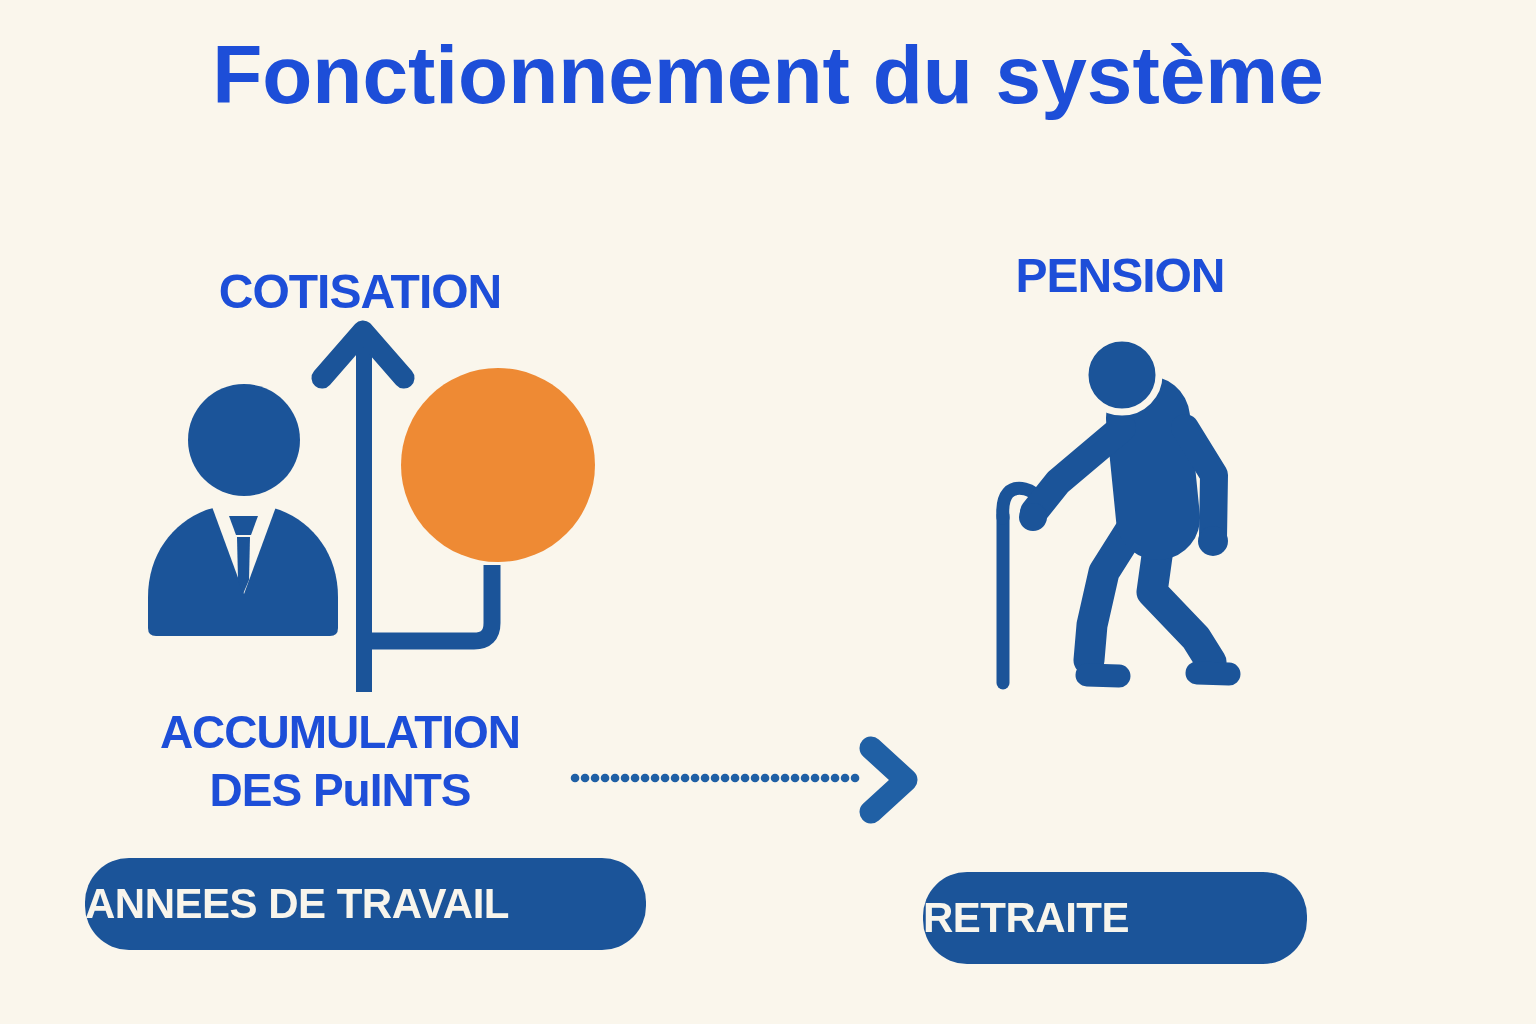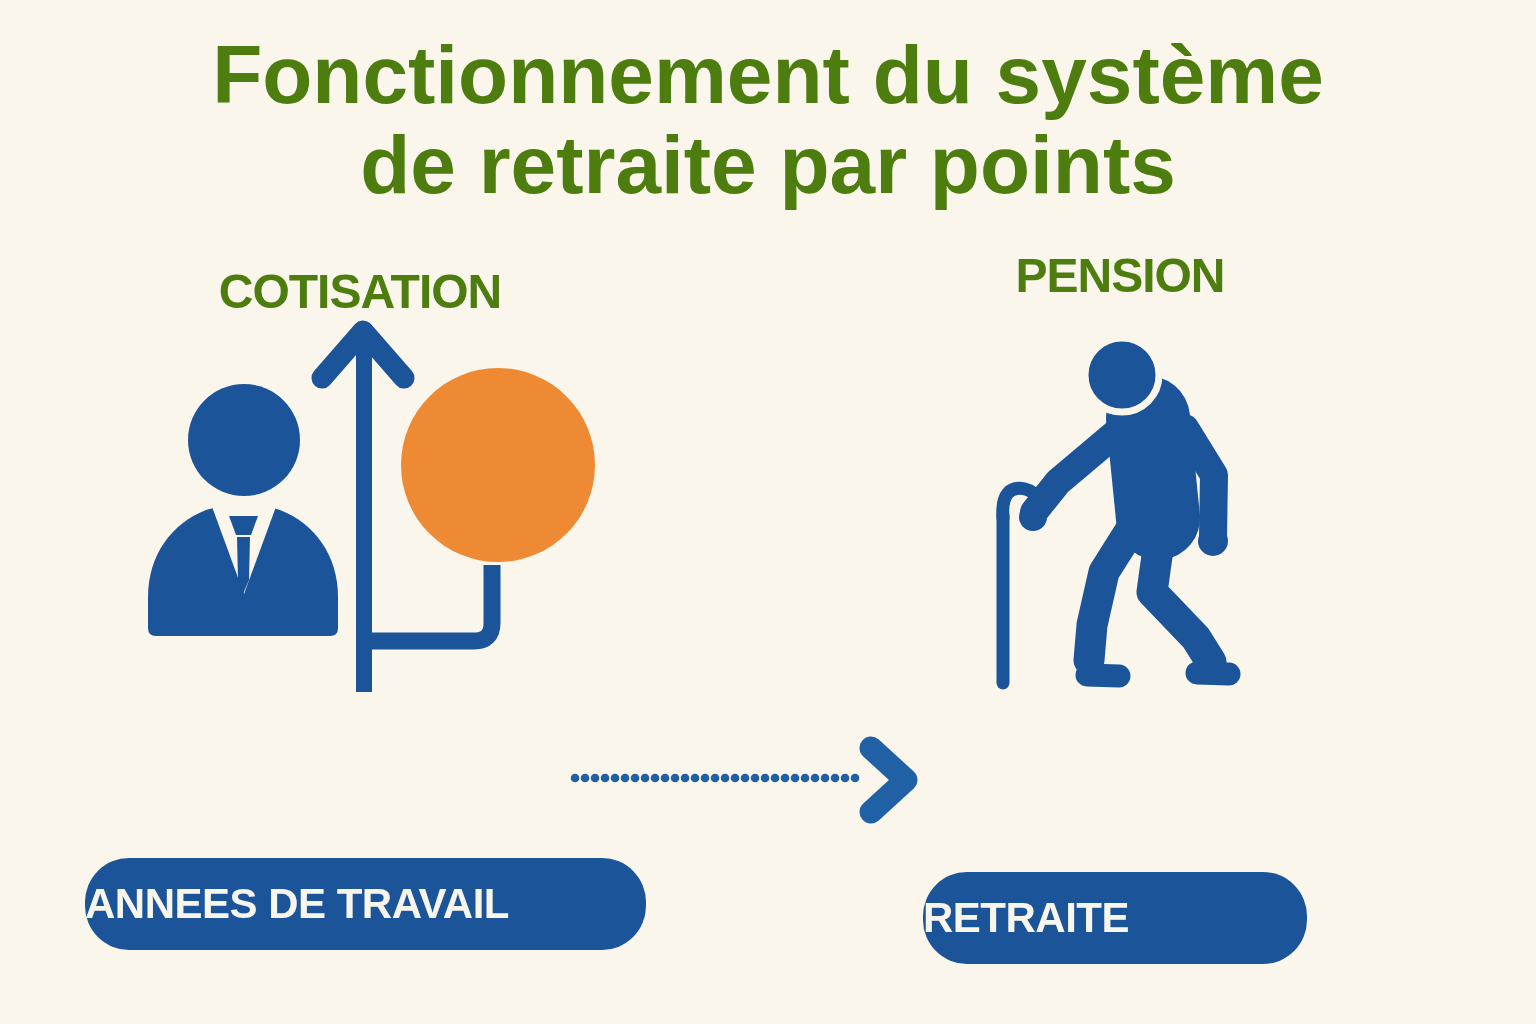--- a/index.html
+++ b/index.html
@@ -1,19 +1,19 @@
 <!DOCTYPE html>
 <html><head>
 <meta charset="utf-8">
 <style>
   html,body{margin:0;padding:0;}
   body{font-family:"Liberation Sans",sans-serif;background:#faf6ec;}
   .stage{position:relative;width:1536px;height:1024px;background:#faf6ec;overflow:hidden;}
   .stage *{box-sizing:border-box;}
-  .txt{position:absolute;color:#4d7c0f;font-weight:700;text-align:center;}
+  .txt{position:absolute;color:#1d4ed8;font-weight:700;text-align:center;}
   .title{left:0;right:0;top:30px;font-size:82px;line-height:90px;letter-spacing:0px;}
   .heading{font-size:48px;letter-spacing:-1px;line-height:52px;}
   .heading-left{left:140px;width:440px;top:250px;margin-top:16px;}
   .heading-right{left:940px;width:360px;top:250px;}
   .caption{font-size:46px;letter-spacing:-1px;line-height:58px;}
   .caption-left{left:90px;width:500px;top:703px;}
   .caption-right{left:890px;width:440px;top:703px;}
   .badge{position:absolute;top:858px;height:92px;background:#1b5499;border-radius:44px;
          display:flex;align-items:center;justify-content:flex-start;color:#f8f5ec;
          font-weight:700;font-size:42px;letter-spacing:-0.5px;}
@@ -22,21 +22,20 @@
   .points-label{left:398px;width:200px;top:430px;color:#ffffff;font-size:52px;line-height:64px;letter-spacing:0;}
   svg.gfx{position:absolute;left:0;top:0;width:1536px;height:1024px;}
 </style>
 </head>
 <body>
 
 <div class="stage">
 
   <div class="txt title">
     <div>Fonctionnement du système</div>
-    <div>de retraite par points</div>
   </div>
 
   <div class="txt heading heading-left">COTISATION</div>
   <div class="txt heading heading-right">PENSION</div>
 
   <svg class="gfx" viewBox="0 0 1536 1024" aria-hidden="true">
 
     <g>
       <circle cx="244" cy="440" r="56" fill="#1b5499"></circle>
       <path fill="#1b5499" d="M156,636 Q148,636 148,628 L148,597 C148,555 172,523 206,510 C218,506 231,504 243,504 C255,504 268,506 280,510 C314,523 338,555 338,597 L338,628 Q338,636 330,636 Z"></path>
@@ -70,20 +69,24 @@
         <path d="M1122,428 L1058,482 L1034,512" stroke-width="28"></path>
         <path d="M1185,428 L1214,475 L1213,538" stroke-width="28"></path>
       </g>
       <circle cx="1033" cy="517" r="14" fill="#1b5499"></circle>
       <circle cx="1213" cy="541" r="15" fill="#1b5499"></circle>
       <circle cx="1122" cy="375" r="37" fill="#1b5499" stroke="#faf6ec" stroke-width="7"></circle>
     </g>
   </svg>
 
 
+  <div class="txt caption caption-left">
+    <div>ACCUMULATION</div>
+    <div>DES PuINTS</div>
+  </div>
 
   <div class="badge badge-left">
     <span>ANNEES DE TRAVAIL</span>
   </div>
   <div class="badge badge-right">
     <span>RETRAITE</span>
   </div>
 
 </div>
 

